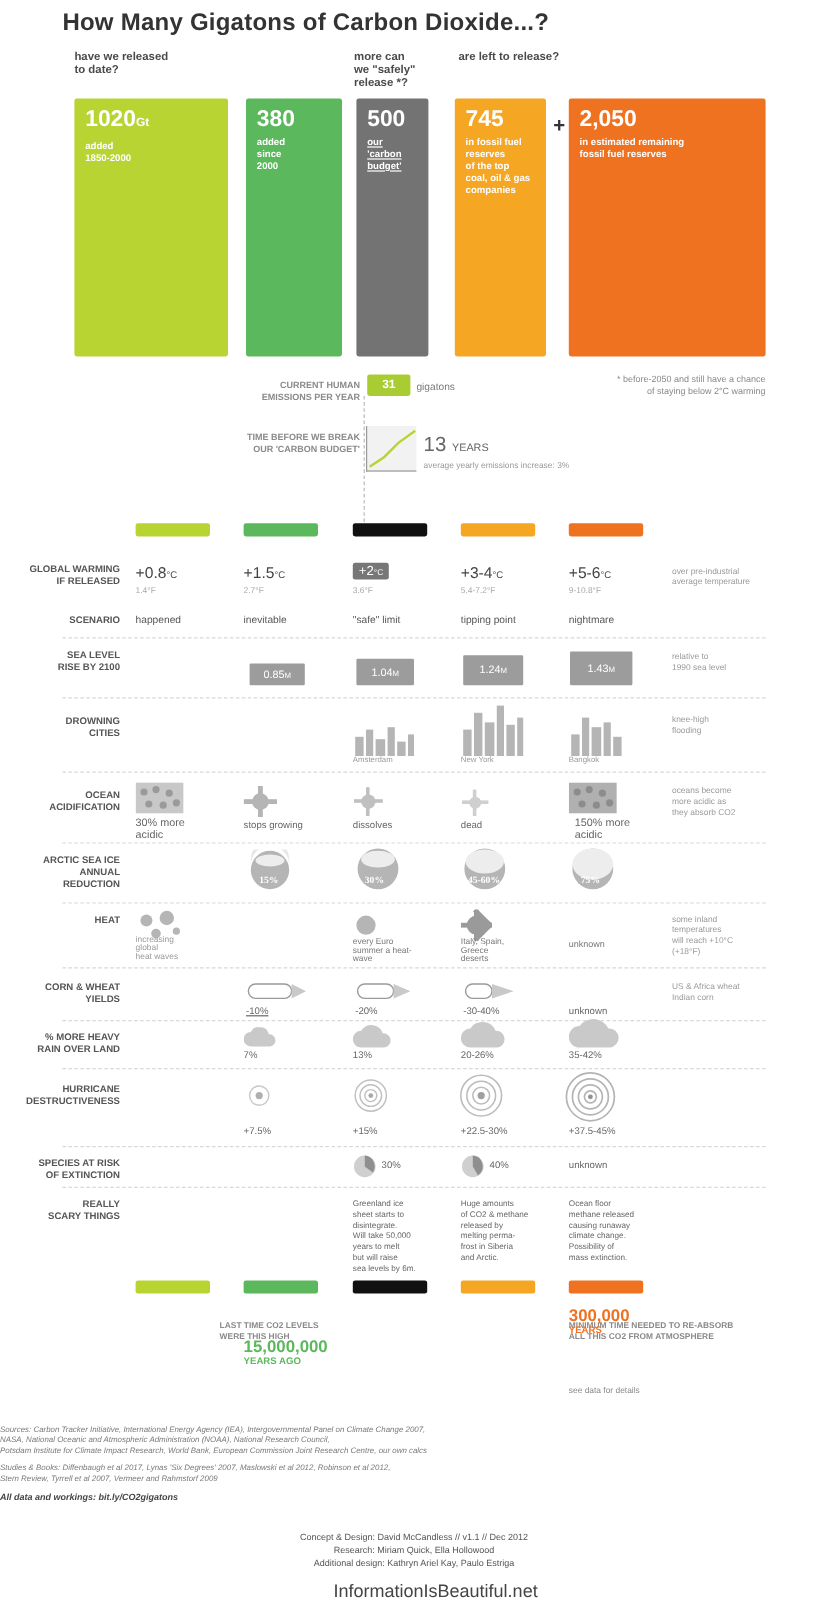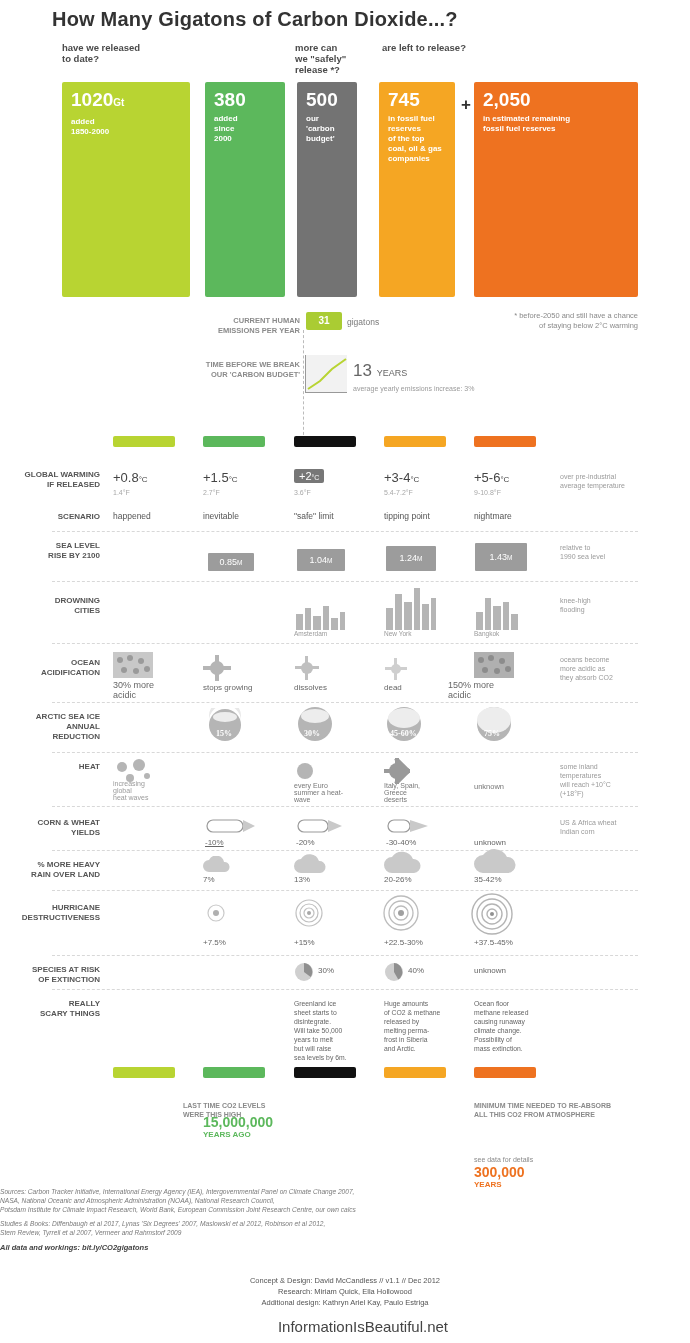--- a/index.html
+++ b/index.html
@@ -197,21 +197,21 @@
 
   <div class="bar dark" style="left:205px; top:82px; width:80px; height:215px; background:#5cb85c;">
     <div class="bignum">380</div>
     <div class="desc" style="white-space:pre-line;">added
 since
 2000</div>
   </div>
 
   <div class="bar dark" style="left:297px; top:82px; width:60px; height:215px; background:#737373;">
     <div class="bignum">500</div>
-    <div class="desc" style="white-space:pre-line;">our
+    <div class="desc" style="white-space:pre-line;text-decoration:underline;">our
 'carbon
 budget'</div>
   </div>
 
   <div class="bar dark" style="left:379px; top:82px; width:76px; height:215px; background:#f5a623;">
     <div class="bignum">745</div>
     <div class="desc" style="white-space:pre-line;">in fossil fuel
 reserves
 of the top
 coal, oil &amp; gas
@@ -408,21 +408,21 @@
         <g fill="#8c8c8c">
           <circle cx="7" cy="8" r="3"></circle>
           <circle cx="17" cy="6" r="3"></circle>
           <circle cx="28" cy="9" r="3"></circle>
           <circle cx="11" cy="18" r="3"></circle>
           <circle cx="23" cy="19" r="3"></circle>
           <circle cx="34" cy="17" r="3"></circle>
         </g>
       </svg>
   </div>
-  <div class="cell" style="left:448px; top:680px; font-size:9px; white-space:pre-line; color:#666;">150% more
+  <div class="cell" style="left:479px; top:680px; font-size:9px; white-space:pre-line; color:#666;">150% more
 acidic</div>
 
   <div class="rowsep" style="top:702px;"></div>
 
   <div class="rowlabel l" style="left:-4px; top:712px; width:104px; white-space:pre-line;">ARCTIC SEA ICE
 ANNUAL
 REDUCTION</div>
 
   <div class="g" style="left:208px; top:708px;">
     <svg width="34" height="34" viewBox="0 0 34 34">
@@ -676,21 +676,21 @@
 
   <div class="statcap" style="left:183px; top:1101px; width:150px; white-space:pre-line;">LAST TIME CO2 LEVELS
 WERE THIS HIGH</div>
   <div class="bigstat" style="left:203px; top:1114px; color:#5cb85c;">
     <span>15,000,000</span>
     <span class="sub">YEARS AGO</span>
   </div>
 
   <div class="statcap" style="left:474px; top:1101px; width:190px; white-space:pre-line;">MINIMUM TIME NEEDED TO RE-ABSORB
 ALL THIS CO2 FROM ATMOSPHERE</div>
-  <div class="bigstat" style="left:474px; top:1164px; color:#ee7220;">
+  <div class="bigstat" style="left:474px; top:1088px; color:#ee7220;">
     <span>300,000</span>
     <span class="sub">YEARS</span>
   </div>
   <div class="statcap" style="left:474px; top:1155px; width:190px; font-weight:normal;">see data for details</div>
 
   <div class="sources" style="top:1187px;">Sources: Carbon Tracker Initiative, International Energy Agency (IEA), Intergovernmental Panel on Climate Change 2007,</div>
   <div class="sources" style="top:1196px;">NASA, National Oceanic and Atmospheric Administration (NOAA), National Research Council,</div>
   <div class="sources" style="top:1205px;">Potsdam Institute for Climate Impact Research, World Bank, European Commission Joint Research Centre, our own calcs</div>
   <div class="sources" style="top:1219px;">Studies &amp; Books: Diffenbaugh et al 2017, Lynas 'Six Degrees' 2007, Maslowski et al 2012,  Robinson et al 2012,</div>
   <div class="sources" style="top:1228px;">Stern Review, Tyrrell et al 2007, Vermeer and Rahmstorf 2009</div>

